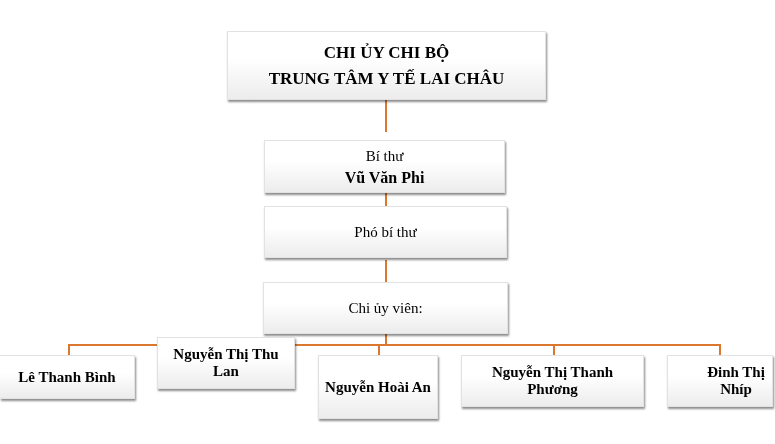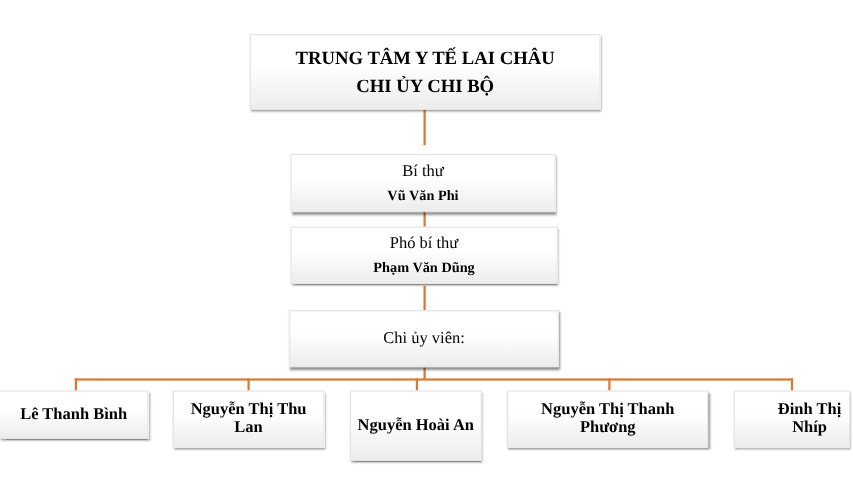--- a/index.html
+++ b/index.html
@@ -6,61 +6,60 @@
   body { width:775px; height:444px; position:relative; overflow:hidden;
          font-family:"Liberation Serif", "DejaVu Serif", serif; color:#000; }
   .box { position:absolute; box-sizing:border-box;
          background:linear-gradient(to bottom, #ffffff 0%, #ffffff 40%, #ececec 100%);
          border:1px solid #e2e2e2;
          box-shadow: 1px 2px 2px rgba(0,0,0,0.45);
          display:flex; flex-direction:column; align-items:center; justify-content:center;
          text-align:center; line-height:1.25; }
   .title { font-weight:bold; font-size:17px; line-height:26px; }
   .role { font-size:15px; line-height:22px; }
-  .name { font-weight:bold; font-size:13px; line-height:22px; }
+  .name { font-weight:bold; font-size:16px; line-height:22px; }
   .member { font-weight:bold; font-size:15px; line-height:17px; padding:0 4px; }
   .line { position:absolute; background:#d9782e; }
 </style>
 </head>
 <body>
 
 <div class="line" style="left:385px; top:100px; width:2px; height:32px;"></div>
 <div class="line" style="left:385px; top:185px; width:2px; height:21px;"></div>
 <div class="line" style="left:385px; top:260px; width:2px; height:22px;"></div>
 <div class="line" style="left:385px; top:334px; width:2px; height:11px;"></div>
 <div class="line" style="left:68px; top:344px; width:653px; height:2px;"></div>
 <div class="line" style="left:68px; top:344px; width:2px; height:11px;"></div>
 <div class="line" style="left:225px; top:344px; width:2px; height:11px;"></div>
 <div class="line" style="left:378px; top:344px; width:2px; height:11px;"></div>
 <div class="line" style="left:553px; top:344px; width:2px; height:11px;"></div>
 <div class="line" style="left:719px; top:344px; width:2px; height:11px;"></div>
 
 <div class="box" style="left:227px; top:31px; width:319px; height:69px;">
+  <div class="title">CHI ỦY CHI BỘ</div>
   <div class="title">TRUNG TÂM Y TẾ LAI CHÂU</div>
-  <div class="title">CHI ỦY CHI BỘ</div>
 </div>
 
 <div class="box" style="left:264px; top:140px; width:241px; height:53px;">
   <div class="role">Bí thư</div>
   <div class="name">Vũ Văn Phi</div>
 </div>
 
 <div class="box" style="left:264px; top:206px; width:243px; height:52px;">
   <div class="role">Phó bí thư</div>
-  <div class="name">Phạm Văn Dũng</div>
 </div>
 
 <div class="box" style="left:263px; top:282px; width:245px; height:52px;align-items:center;">
   <div class="role">Chi ủy viên:</div>
 </div>
 
 <div class="box" style="left:0px; top:355px; width:135px; height:44px; border-left:none;">
   <div class="member">Lê Thanh Bình</div>
 </div>
-<div class="box" style="left:157px; top:355px; width:138px; height:52px;">
+<div class="box" style="left:157px; top:337px; width:138px; height:52px;">
   <div class="member" style="padding:0 10px;">Nguyễn Thị Thu Lan</div>
 </div>
 <div class="box" style="left:318px; top:355px; width:120px; height:64px;">
   <div class="member" style="padding:0;">Nguyễn Hoài An</div>
 </div>
 <div class="box" style="left:461px; top:355px; width:183px; height:52px;">
   <div class="member" style="padding:0 20px;text-align:center;">Nguyễn Thị Thanh Phương</div>
 </div>
 <div class="box" style="left:667px; top:355px; width:106px; height:52px;">
   <div class="member" style="padding:0;margin-left:32px;">Đinh Thị Nhíp</div>

